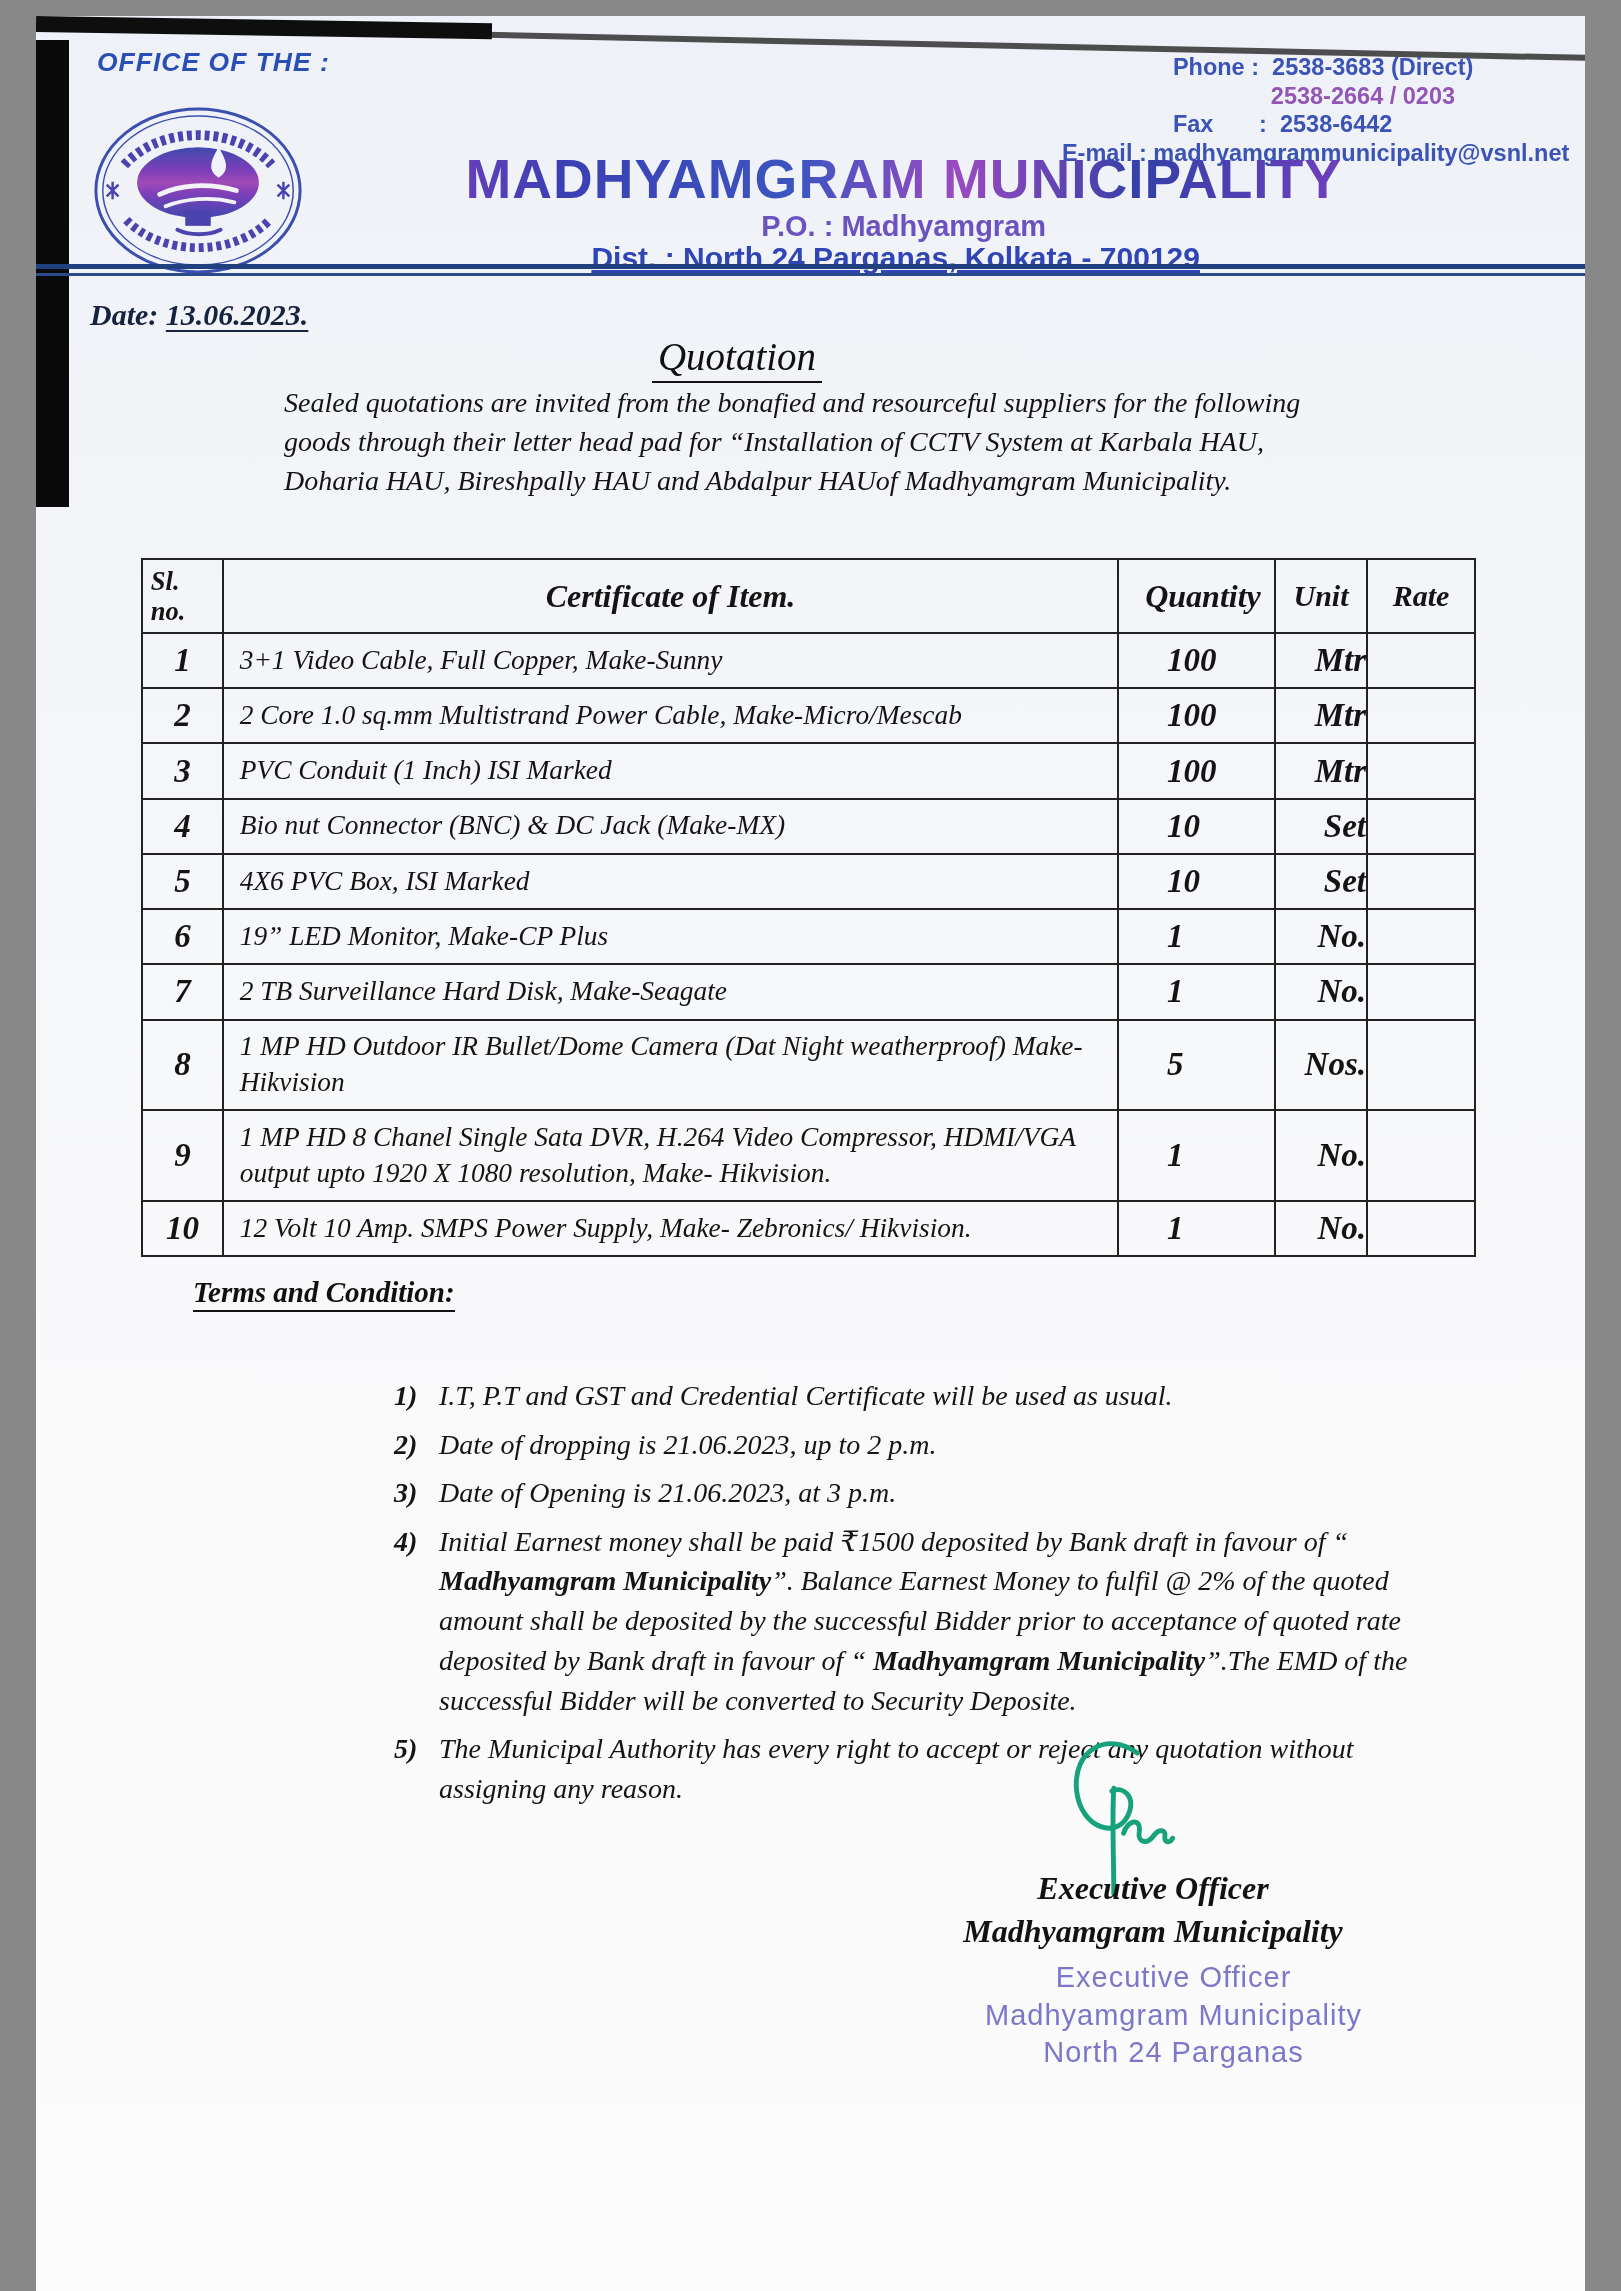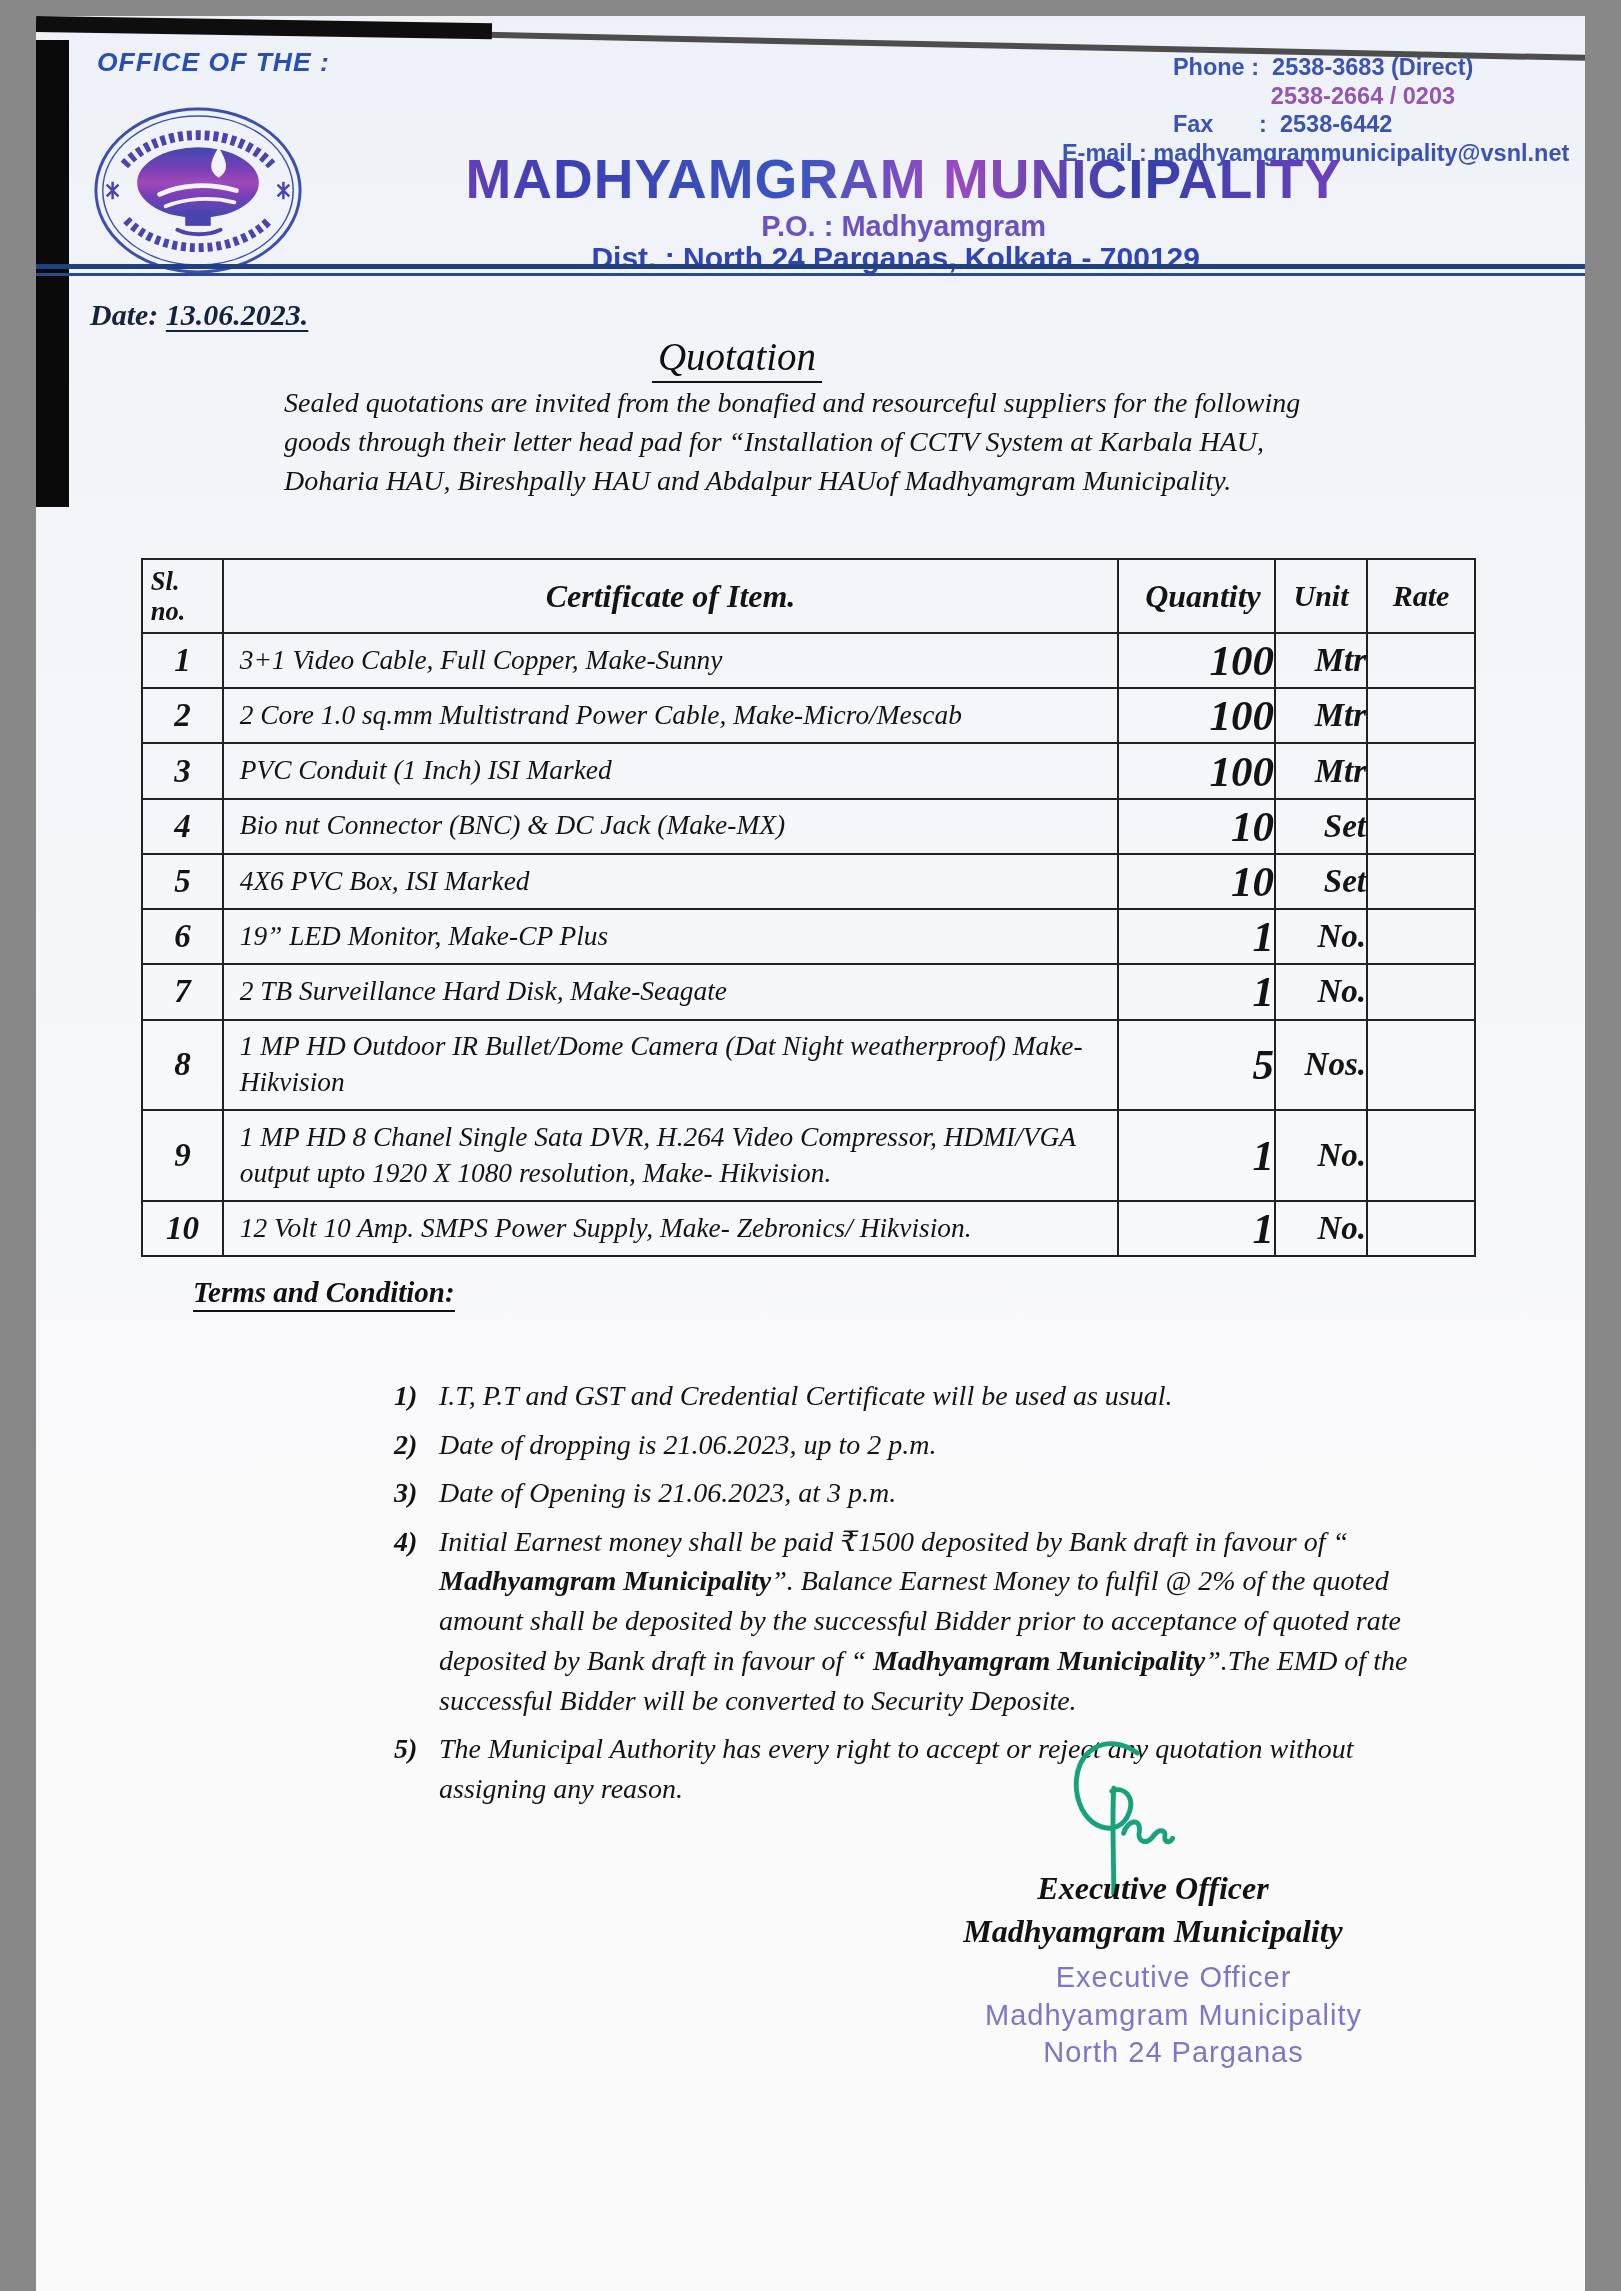--- a/index.html
+++ b/index.html
@@ -15,21 +15,21 @@
   .scan-left-bar { position:absolute; left:0; top:23.5px; width:33px; height:467px; background:#0a0a0a; }
   
   .office-label { position:absolute; left:61px; top:31px; font-family:"Liberation Sans","DejaVu Sans",sans-serif; font-weight:bold; font-style:italic; font-size:26.5px; letter-spacing:1px; color:#2a4fb4; }
   .contact-block { position:absolute; right:15.7px; top:37px; font-family:"Liberation Sans","DejaVu Sans",sans-serif; font-weight:bold; font-size:23.5px; line-height:1.22; white-space:pre; color:#3b53b5; text-align:left; }
   .contact-line.alt { color:#9456b4; }
   .seal-wrap { position:absolute; left:55px; top:88px; width:214px; height:173px; }
   .org-title { position:absolute; left:206px; right:19.6px; top:131px; text-align:center; font-family:"Liberation Sans","DejaVu Sans",sans-serif; font-weight:bold; font-size:55px; letter-spacing:1px;
     background:linear-gradient(90deg,#3b3fb3 0%,#8a3fbf 10%,#3b3fb3 24%,#3b55c0 42%,#9b4ac0 54%,#3340a8 68%,#7a3fc0 86%,#3b3fb3 100%);
     -webkit-background-clip:text; background-clip:text; color:transparent; }
   .po-line { position:absolute; left:206px; right:19.6px; top:194px; text-align:center; font-family:"Liberation Sans","DejaVu Sans",sans-serif; font-weight:bold; font-size:29px; color:#6b52c0; }
-  .dist-line { position:absolute; left:190px; right:19.6px; top:225px; text-align:center; font-family:"Liberation Sans","DejaVu Sans",sans-serif; font-weight:bold; font-size:30px; color:#2f45b5; }
+  .dist-line { position:absolute; left:190px; right:19.6px; top:225px; text-align:center; font-family:"Liberation Sans","DejaVu Sans",sans-serif; font-weight:bold; font-size:30px; color:#2f45b5;text-decoration:underline; }
   .rule-thick { position:absolute; left:0; top:248px; width:100%; height:4.9px; background:#21407f; }
   .rule-thin { position:absolute; left:0; top:257px; width:100%; height:2.9px; background:#2a4a8c; }
   
   .ref-row { position:absolute; left:54px; right:57px; top:282px; display:flex; justify-content:space-between; font-style:italic; font-weight:bold; font-size:30px; color:#16233f; }
   .ref-label { color:#1d3f93; }
   .date-value { text-decoration:underline; text-decoration-thickness:2px; text-underline-offset:4.9px; }
   
   .doc-title-wrap { position:absolute; left:0; width:1402px; top:318px; text-align:center; }
   .doc-title { display:inline-block; font-style:italic; font-size:39px; color:#0f0f0f; border-bottom:2.9px solid #111; padding:0 5.9px 2px 5.9px; }
   
@@ -39,21 +39,21 @@
   .items-table col.c-sl{width:81px;} .items-table col.c-desc{width:895px;} .items-table col.c-qty{width:157px;} .items-table col.c-unit{width:92px;} .items-table col.c-rate{width:108px;}
   .items-table th, .items-table td { border:2px solid #222; font-style:italic; vertical-align:middle; }
   .items-table { border:2.9px solid #1c1c1c; }
   .items-table thead th { height:74px; font-weight:bold; }
   .th-sl { font-size:26.5px; white-space:pre-line; line-height:1.15; text-align:left; padding-left:7.8px; }
   .th-desc { font-size:32px; text-align:center; }
   .th-qty { font-size:32px; text-align:center;padding-left:13px; }
   .th-unit, .th-rate { font-size:30px; text-align:center; }
   .cell-sl { text-align:center; font-weight:bold; font-size:33px; }
   .cell-desc { font-size:27.4px; line-height:1.3; padding:8.8px 5.9px 8.8px 15.7px; }
-  .cell-qty { text-align:right; font-weight:bold; font-size:43px; }
+  .cell-qty { text-align:left; font-weight:bold; font-size:33px;padding-left:48px; }
   .cell-unit { text-align:right; font-weight:bold; font-size:33px; }
   .cell-rate { font-size:25.5px; }
   
   .terms-heading-wrap { position:absolute; left:157px; top:1260px; }
   .terms-heading { display:inline-block; font-style:italic; font-weight:bold; font-size:29px; color:#101010; border-bottom:2.9px solid #111; padding-bottom:1px; }
   .terms-list { position:absolute; left:358px; top:1360px; width:1054px; font-style:italic; font-size:28px; line-height:1.42; color:#141414; }
   .term-item { display:flex; margin-bottom:8.8px; }
   .term-num { flex:0 0 45px; font-weight:bold; }
   .term-text { flex:1; }
   .run-bold { font-weight:bold; }

